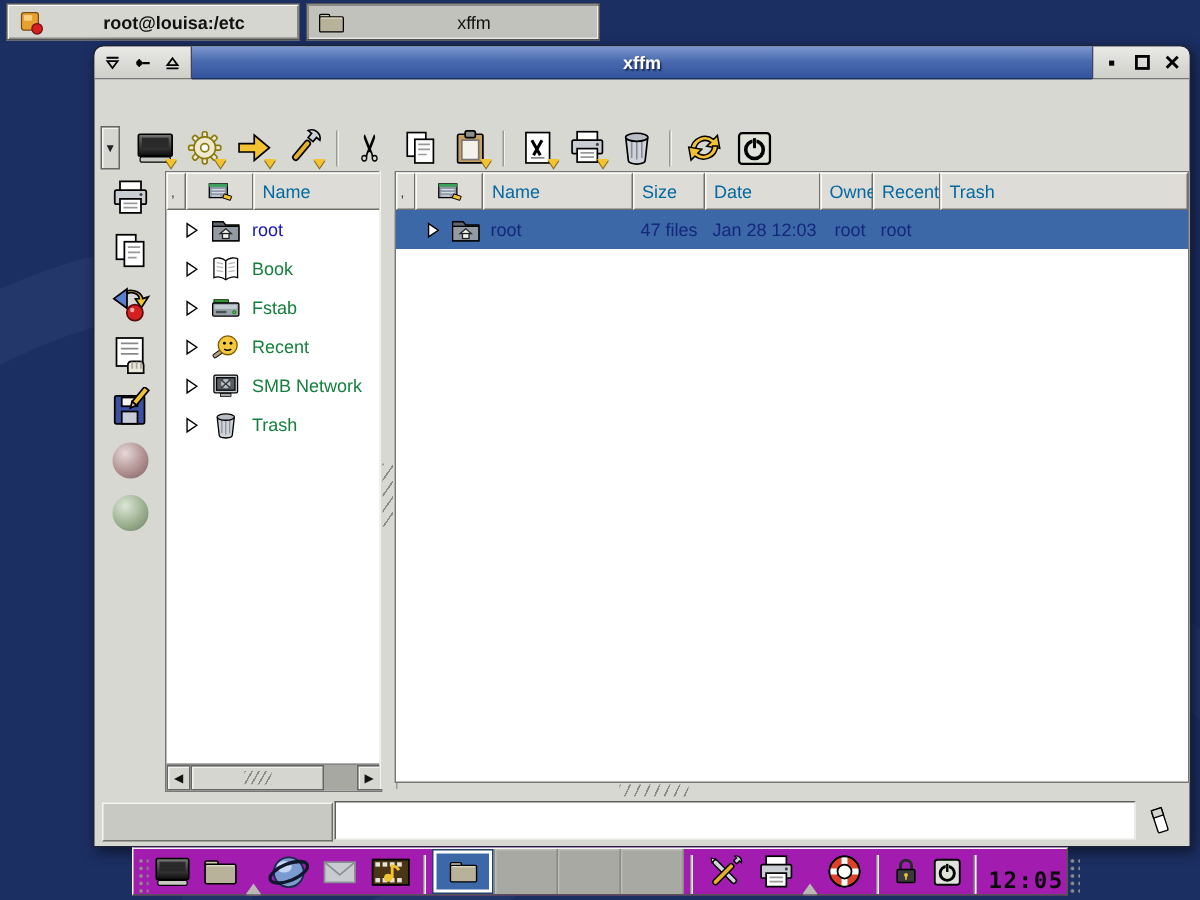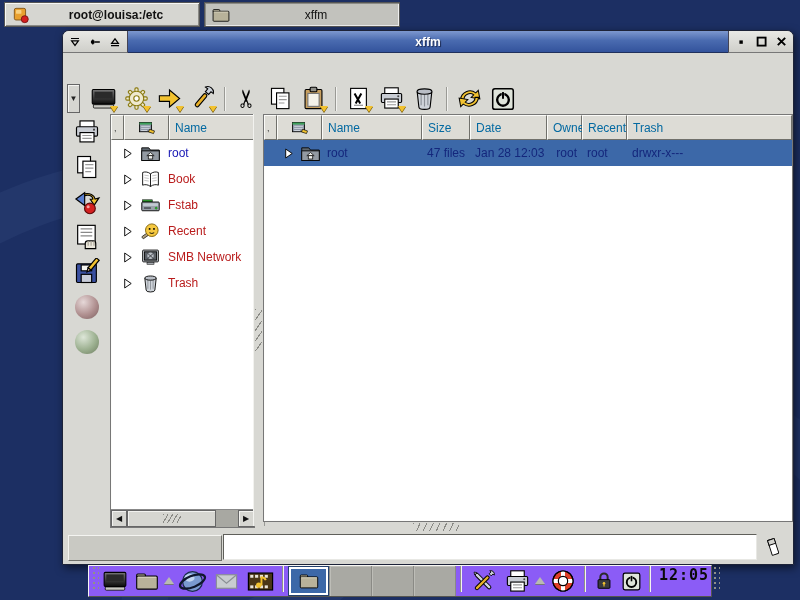--- a/index.html
+++ b/index.html
@@ -65,21 +65,21 @@
   .pane-header{display:flex;height:25px;}
   .hcell{background:#dddcd6;border:1px solid;border-color:#fbfbf8 #70706b #70706b #fbfbf8;
     font-size:12px;color:#0369a1;display:flex;align-items:center;padding:0 5px;box-sizing:border-box;cursor:pointer;}
   .hcell.hc-tiny{width:13px;padding:0 2px;font-size:9px;color:#333;}
   .hcell.hc-icon{width:45px;justify-content:center;}
   .hcell.hc-flex{flex:1;}
 
   .tree-row{display:flex;align-items:center;height:26px;padding-left:9px;cursor:pointer;}
   .expander{width:14px;display:flex;align-items:center;justify-content:center;cursor:pointer;flex:none;}
   .ticon{width:26px;height:22px;display:flex;align-items:center;justify-content:center;margin:0 5px 0 3px;flex:none;}
-  .tlabel{font-size:12px;color:#b91c1c;white-space:nowrap;}
+  .tlabel{font-size:12px;color:#15803d;white-space:nowrap;}
   .tlabel.root{color:#1616b4;}
 
   .hscroll{position:absolute;left:0;bottom:0;width:100%;height:17px;background:#b8b8b2;display:flex;border-top:1px solid #888;}
   .sbtn{width:16px;height:100%;background:#d6d6d1;border:1px solid #666;box-shadow:inset 1px 1px 0 #f2f2ef;
     display:flex;align-items:center;justify-content:center;font-size:8px;color:#111;box-sizing:border-box;cursor:pointer;padding:0;}
   .sthumb{width:89px;background:#d6d6d1;border:1px solid #666;box-shadow:inset 1px 1px 0 #f2f2ef;box-sizing:border-box;
     display:flex;align-items:center;justify-content:center;cursor:grab;}
   .strack{flex:1;background:#a8a8a2;cursor:pointer;}
   .gripmarks{width:18px;height:9px;background:repeating-linear-gradient(120deg,#8a8a85 0 1px,transparent 1px 4px);}
 
@@ -98,23 +98,23 @@
   .statusbar{position:absolute;left:0;right:0;bottom:0;height:33px;}
   .sb-box{position:absolute;left:5px;top:4px;width:152px;height:24px;background:#c9c9c3;
     border:1px solid;border-color:#f4f4f1 #70706b #70706b #f4f4f1;}
   .sb-entry{position:absolute;left:160px;top:3px;width:534px;height:26px;background:#fff;
     border:1px solid;border-color:#5f5f5a #e8e8e4 #e8e8e4 #5f5f5a;box-sizing:border-box;}
   .sb-entry input{width:100%;height:100%;border:none;outline:none;background:transparent;font-size:12px;
     font-family:"Liberation Sans",sans-serif;padding:0 4px;box-sizing:border-box;}
   .sb-eraser{position:absolute;right:8px;top:4px;width:24px;height:24px;display:flex;align-items:center;justify-content:center;cursor:pointer;}
 
   
-  .panel{position:absolute;left:88px;top:565px;width:624px;height:32px;background:#8b5cf6;
+  .panel{position:absolute;left:88px;top:565px;width:624px;height:32px;background:#a21caf;
     border:1px solid;border-color:#f6f6f3 #55554f #55554f #f6f6f3;box-sizing:border-box;
-    display:flex;align-items:flex-start;padding:0 3px;}
+    display:flex;align-items:flex-end;padding:0 3px;}
   .pgrip{width:7px;height:24px;flex:none;cursor:grab;
     background:radial-gradient(circle at 2px 2px,#8f8f89 1px,transparent 1.4px);background-size:5px 5px;}
   .pl-btn{height:30px;background:none;border:none;display:flex;align-items:center;justify-content:center;
     cursor:pointer;padding:0 3px;flex:none;}
   .psep{width:1px;height:26px;background:#8f8f89;border-right:1px solid #f4f4f1;margin:0 4px;flex:none;}
   .mini-arrow{width:0;height:0;border:5px solid transparent;border-bottom:7px solid #b9b9b3;
     filter:drop-shadow(0 1px 0 #777);margin:6px 1px 0 1px;flex:none;cursor:pointer;}
   .task-slot{width:41px;height:30px;background:#a9a9a3;border-right:1px solid #8a8a85;
     box-shadow:inset 1px 1px 0 #bdbdb7;flex:none;cursor:pointer;}
   .task-slot.active{background:var(--selection-blue,#3c68a8);box-shadow:inset 0 0 0 1px #23406e, inset 0 0 0 3px #fff;
@@ -655,21 +655,20 @@
               <svg width="23" height="21">
                 <use href="#i-homefolder"></use>
               </svg>
             </span>
         </div>
         <div class="fcell w-name">root</div>
         <div class="fcell w-size">47 files</div>
         <div class="fcell w-date">Jan 28 12:03</div>
         <div class="fcell w-owner">root</div>
         <div class="fcell w-group">root</div>
-        <div class="fcell w-mode">drwxr-x---</div>
       </div>
     </div>
 
     <div class="grip-h"></div>
 
     <div class="statusbar">
       <div class="sb-box"></div>
       <div class="sb-entry">
         <input type="text" value="" style="">
       </div>

